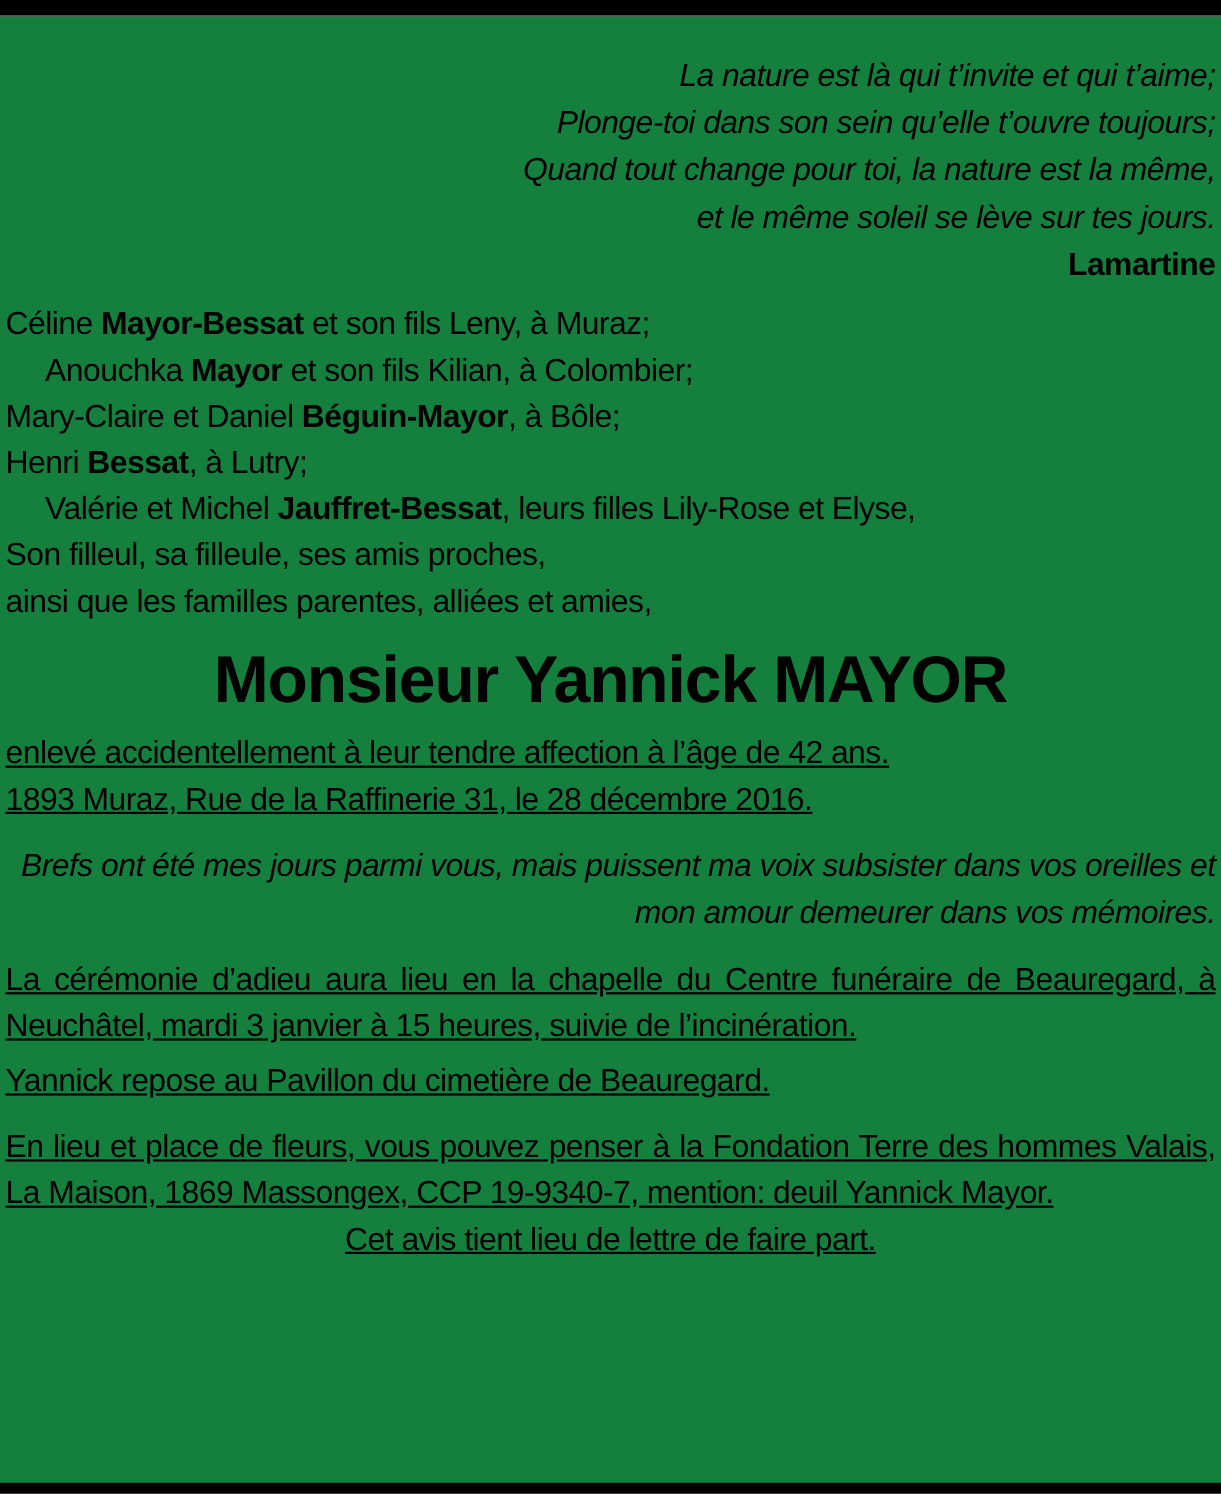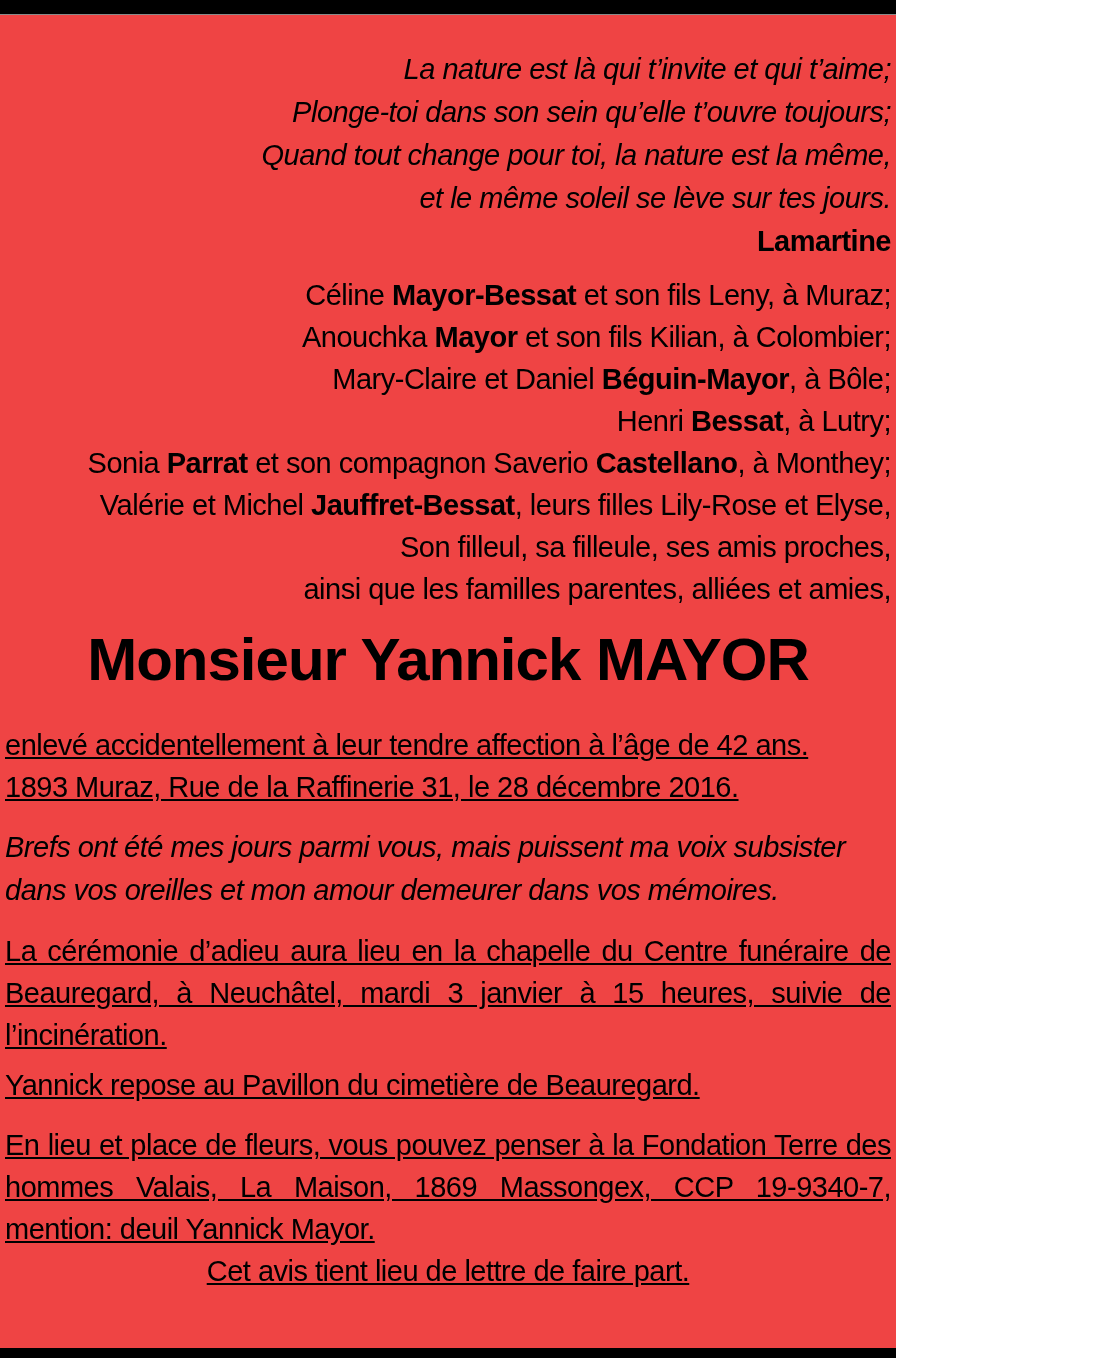--- a/index.html
+++ b/index.html
@@ -15,24 +15,24 @@
     color: #000000;
     font-family: "Liberation Sans", sans-serif;
     font-size: 29px;
     letter-spacing: -0.5px;
     line-height: 42px;
   }
   .page {
     position: relative;
     display: flex;
     flex-direction: column;
-    width: 896px;
+    width: 1110px;
     height: 1358px;
     box-sizing: border-box;
-    background: #ef4444;
+    background: #15803d;
   }
   .rule {
     width: 100%;
     background: #000000;
     flex: 0 0 auto;
   }
   .rule.top { height: 14px; border-bottom: 1px solid #8a8a8a; }
   .rule.bottom { height: 10px; margin-top: auto; }
 
   .content {
@@ -49,46 +49,46 @@
   .poem .poem-line { line-height: 43px; }
   .poem .poem-attribution {
     font-style: normal;
     line-height: 43px;
     font-weight: bold;
   }
 
   
   .family {
     margin-top: 11px;
-    text-align: right;
+    text-align: left;
   }
   .family .fline { line-height: 42px; }
   .family .fline.indent { padding-left: 36px; }
   .b { font-weight: bold; }
 
   
   .title {
-    margin: 14px 0 28px 0;
+    margin: 14px 0 10px 0;
     font-size: 60px;
     font-weight: bold;
     letter-spacing: -1px;
     line-height: 72px;
     text-align: center;
   }
 
   p.para {
     margin: 0;
     padding: 0 5px;
     text-decoration: underline;
   }
   .mt { margin-top: 16px; }
   .justify { text-align: justify; }
   .italic-quote {
     font-style: italic;
-    text-align: left;
+    text-align: right;
     margin-top: 18px;
     padding: 0 5px;
     line-height: 43px;
   }
   .closing {
     margin-top: 22px;
     text-align: center;
   }
 </style>
 </head>
@@ -112,23 +112,20 @@
     </div>
     <div class="fline indent">
       <span>Anouchka </span><span class="b">Mayor</span><span> et son fils Kilian, à Colombier;</span>
     </div>
     <div class="fline">
       <span>Mary-Claire et Daniel </span><span class="b">Béguin-Mayor</span><span>, à Bôle;</span>
     </div>
     <div class="fline">
       <span>Henri </span><span class="b">Bessat</span><span>, à Lutry;</span>
     </div>
-    <div class="fline">
-      <span>Sonia </span><span class="b">Parrat</span><span> et son compagnon Saverio </span><span class="b">Castellano</span><span>, à Monthey;</span>
-    </div>
     <div class="fline indent">
       <span>Valérie et Michel </span><span class="b">Jauffret-Bessat</span><span>, leurs filles Lily-Rose et Elyse,</span>
     </div>
     <div class="fline">
       <span>Son filleul, sa filleule, ses amis proches,</span>
     </div>
     <div class="fline">
       <span>ainsi que les familles parentes, alliées et amies,</span>
     </div>
   </div>

